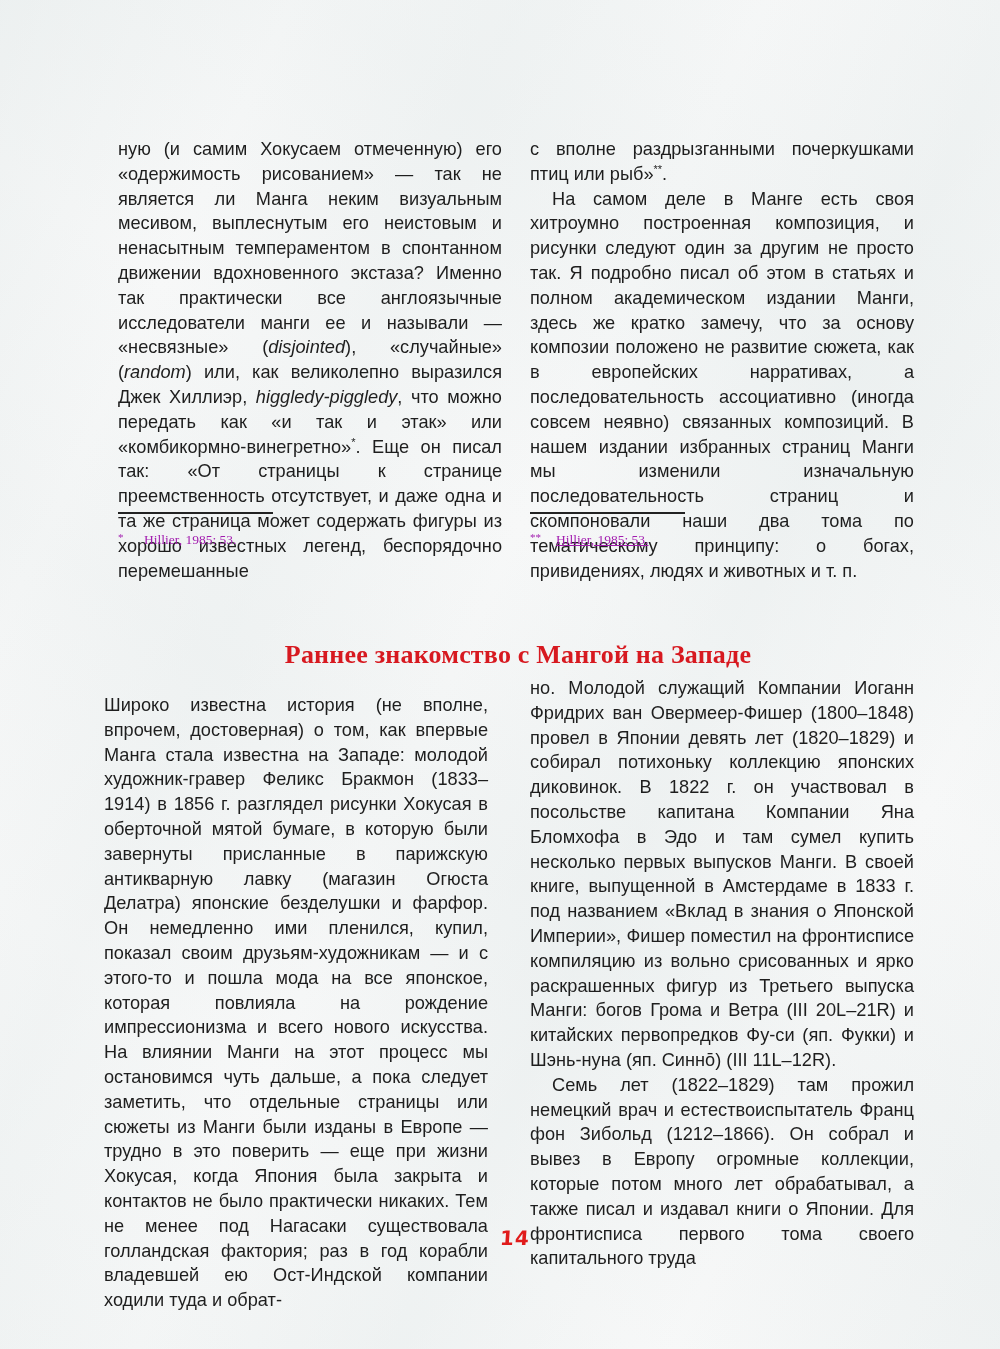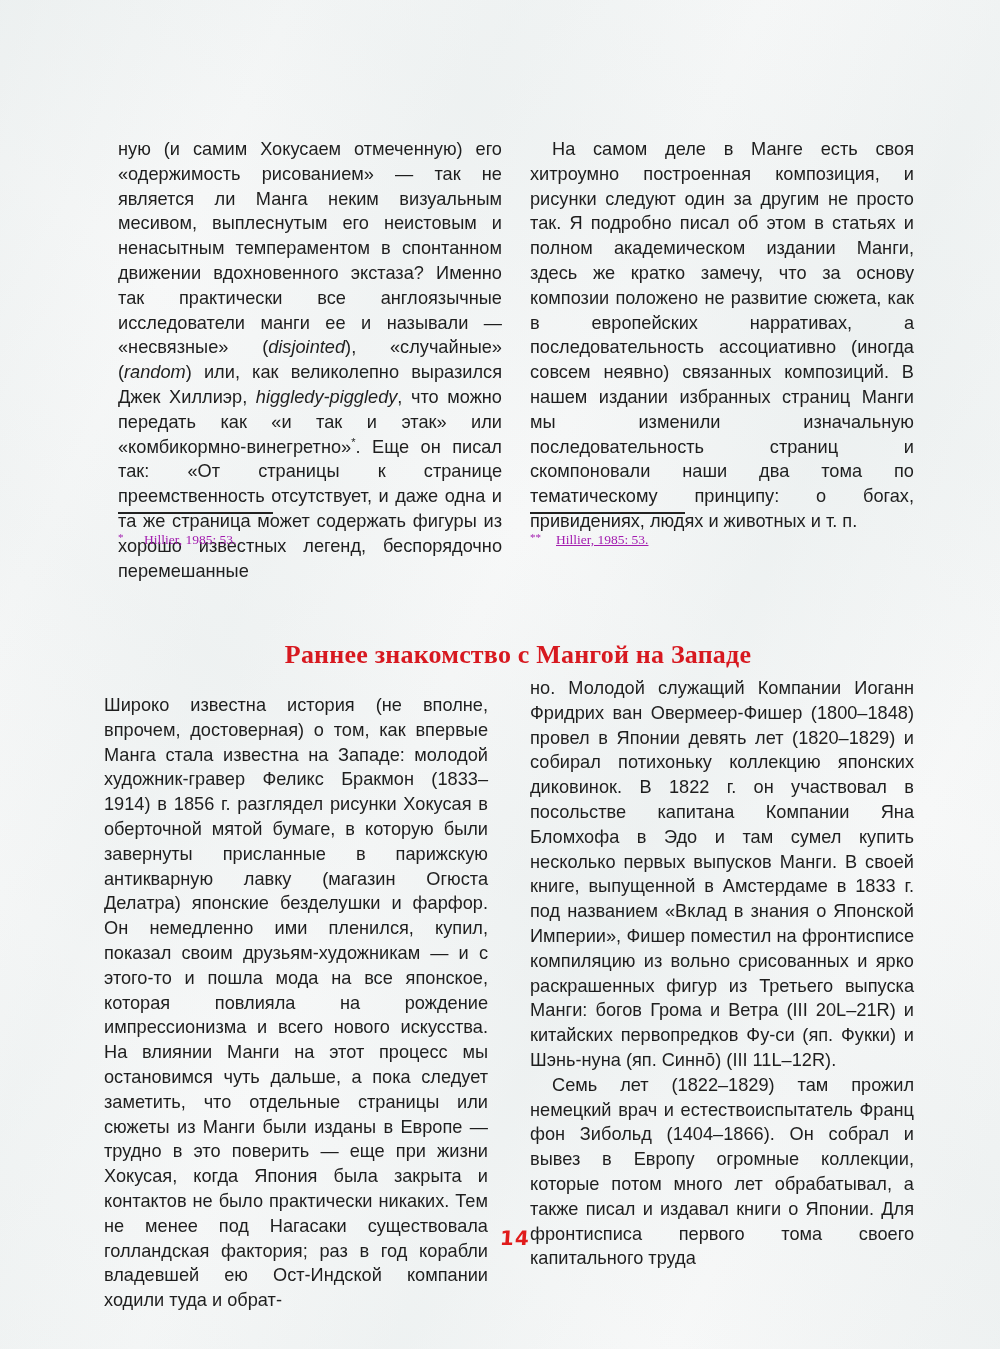--- a/index.html
+++ b/index.html
@@ -92,20 +92,21 @@
     }
   </style>
 </head>
 <body>
 
 <div class="col col-top-left">
   <p><span>ную (и самим Хокусаем отмеченную) его «одержимость рисованием» — так не является ли Манга неким визуальным месивом, выплеснутым его неистовым и ненасытным темпераментом в спонтанном движении вдохновенного экстаза? Именно так практически все англоязычные исследователи манги ее и называли — «несвязные» (</span><i>disjointed</i><span>), «случайные» (</span><i>random</i><span>) или, как великолепно выразился Джек Хиллиэр, </span><i>higgledy-piggledy</i><span>, что можно передать как «и так и этак» или «комбикормно-винегретно»</span><sup class="fnref">*</sup><span>. Еще он писал так: «От страницы к странице преемственность отсутствует, и даже одна и та же страница может содержать фигуры из хорошо известных легенд, беспорядочно перемешанные</span></p>
 </div>
 
 <div class="col col-top-right">
+  <p><span>с вполне раздрызганными почеркушками птиц или рыб»</span><sup class="fnref">**</sup><span>.</span></p>
   <p class="indent">На самом деле в Манге есть своя хитроумно построенная композиция, и рисунки следуют один за другим не просто так. Я подробно писал об этом в статьях и полном академическом издании Манги, здесь же кратко замечу, что за основу композии положено не развитие сюжета, как в европейских нарративах, а последовательность ассоциативно (иногда совсем неявно) связанных композиций. В нашем издании избранных страниц Манги мы изменили изначальную последовательность страниц и скомпоновали наши два тома по тематическому принципу: о богах, привидениях, людях и животных и т. п.</p>
 </div>
 
 <div class="fn-rule fn-rule-left"></div>
 <div class="fn-rule fn-rule-right"></div>
 
 <div class="footnote fn-left">
   <span class="mark">*</span><span>Hillier, 1985: 53.</span>
 </div>
 <div class="footnote fn-right">
@@ -113,16 +114,16 @@
 </div>
 
 <div class="section-heading">Раннее знакомство с Мангой на Западе</div>
 
 <div class="col col-bot-left">
   <p>Широко известна история (не вполне, впрочем, достоверная) о том, как впервые Манга стала известна на Западе: молодой художник-гравер Феликс Бракмон (1833–1914) в 1856 г. разглядел рисунки Хокусая в оберточной мятой бумаге, в которую были завернуты присланные в парижскую антикварную лавку (магазин Огюста Делатра) японские безделушки и фарфор. Он немедленно ими пленился, купил, показал своим друзьям-художникам — и с этого-то и пошла мода на все японское, которая повлияла на рождение импрессионизма и всего нового искусства. На влиянии Манги на этот процесс мы остановимся чуть дальше, а пока следует заметить, что отдельные страницы или сюжеты из Манги были изданы в Европе — трудно в это поверить — еще при жизни Хокусая, когда Япония была закрыта и контактов не было практически никаких. Тем не менее под Нагасаки существовала голландская фактория; раз в год корабли владевшей ею Ост-Индской компании ходили туда и обрат-</p>
 </div>
 
 <div class="col col-bot-right">
   <p>но. Молодой служащий Компании Иоганн Фридрих ван Овермеер-Фишер (1800–1848) провел в Японии девять лет (1820–1829) и собирал потихоньку коллекцию японских диковинок. В 1822 г. он участвовал в посольстве капитана Компании Яна Бломхофа в Эдо и там сумел купить несколько первых выпусков Манги. В своей книге, выпущенной в Амстердаме в 1833 г. под названием «Вклад в знания о Японской Империи», Фишер поместил на фронтисписе компиляцию из вольно срисованных и ярко раскрашенных фигур из Третьего выпуска Манги: богов Грома и Ветра (III 20L–21R) и китайских первопредков Фу-си (яп. Фукки) и Шэнь-нуна (яп. Синнō) (III 11L–12R).</p>
-  <p class="indent">Семь лет (1822–1829) там прожил немецкий врач и естествоиспытатель Франц фон Зибольд (1404–1866). Он собрал и вывез в Европу огромные коллекции, которые потом много лет обрабатывал, а также писал и издавал книги о Японии. Для фронтисписа первого тома своего капитального труда</p>
+  <p class="indent">Семь лет (1822–1829) там прожил немецкий врач и естествоиспытатель Франц фон Зибольд (1212–1866). Он собрал и вывез в Европу огромные коллекции, которые потом много лет обрабатывал, а также писал и издавал книги о Японии. Для фронтисписа первого тома своего капитального труда</p>
 </div>
 
 <div class="page-number">14</div>
 
 </body></html>

